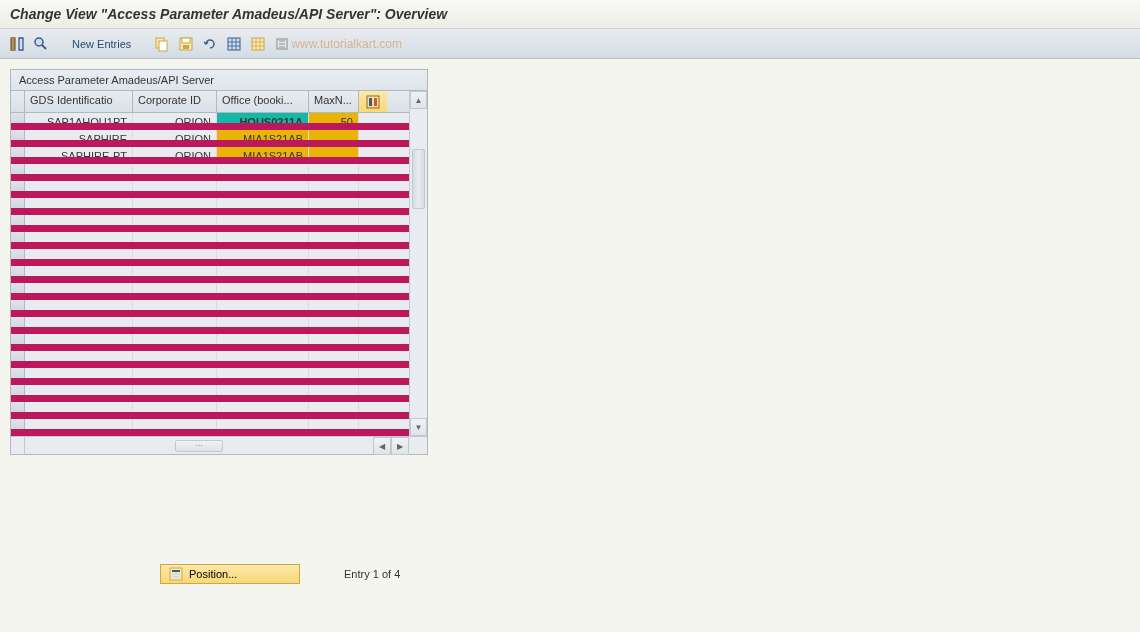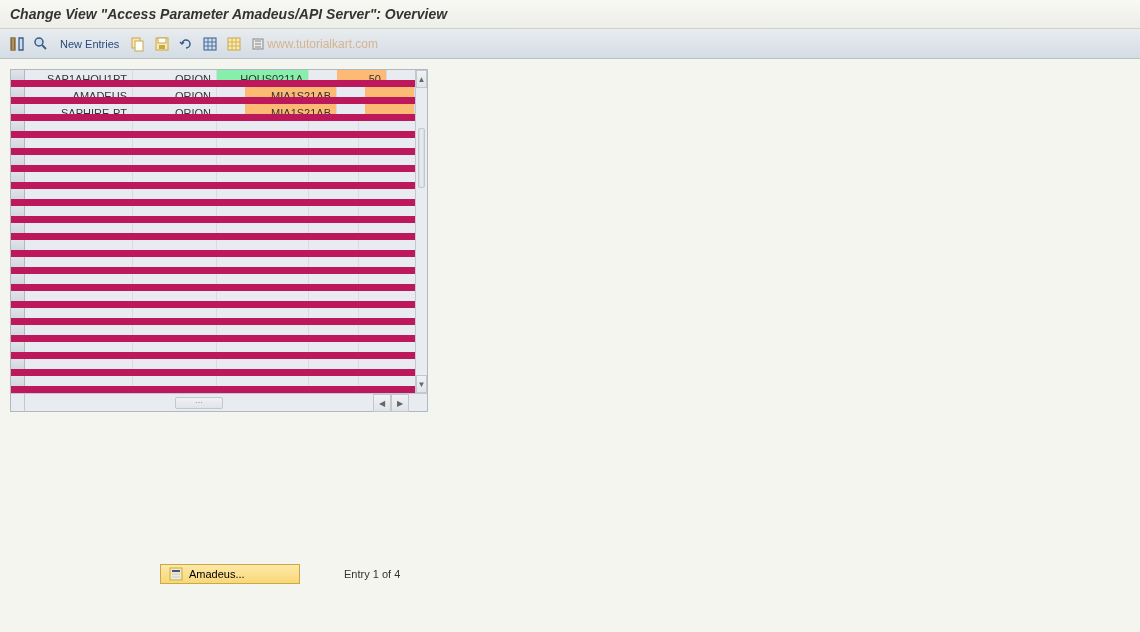--- a/index.html
+++ b/index.html
@@ -37,21 +37,21 @@
       height: 18px;
       display: inline-flex;
       align-items: center;
       justify-content: center;
       cursor: pointer;
     }
     .new-entries-link {
       color: #2a4a7a;
       font-size: 11px;
       cursor: pointer;
-      margin: 0 4px;
+      margin: 0 16px;
     }
     .watermark {
       color: #d4a068;
       font-size: 12px;
       opacity: 0.7;
       margin-left: -6px;
     }
     .content-area {
       padding: 10px;
       background: #f5f5f0;
@@ -128,25 +128,25 @@
       font-size: 11px;
       color: #333;
       background: #f4f6f8;
       overflow: hidden;
       white-space: nowrap;
     }
     .cell-readonly {
       background: #e8ecf0;
     }
     .cell-editable {
-      background: #fdba74;
-      margin-left: 28px;
+      background: #eab308;
     }
     .cell-selected {
-      background: #86efac;
+      background: #14b8a6;
+      font-weight: bold;
     }
     .scrollbar-v {
       width: 18px;
       background: #e8ecf0;
       border-left: 1px solid #c0c8d0;
       display: flex;
       flex-direction: column;
     }
     .scroll-btn {
       height: 18px;
@@ -299,33 +299,48 @@
     <svg width="16" height="16" viewBox="0 0 16 16">
         <rect x="3" y="3" width="10" height="10" fill="#e8e8e8" stroke="#888"></rect>
         <path d="M5 5 H11 M5 8 H11 M5 11 H11" stroke="#888" stroke-width="1"></path>
       </svg>
   </span>
   <span class="watermark">www.tutorialkart.com</span>
 </div>
 
 <div class="content-area">
   <div class="table-container">
+    <div class="table-title">Access Parameter Amadeus/API Server</div>
     <div class="table-grid">
       <div class="table-main">
+        <div class="table-header-row">
+          <div class="row-selector-header"></div>
+          <div class="col-header col-gds">GDS Identificatio</div>
+          <div class="col-header col-corp">Corporate ID</div>
+          <div class="col-header col-office">Office (booki...</div>
+          <div class="col-header col-maxn">MaxN...</div>
+          <div class="col-header col-config">
+            <svg width="14" height="14" viewBox="0 0 14 14">
+                <rect x="1" y="1" width="12" height="12" fill="none" stroke="#8a6830"></rect>
+                <rect x="3" y="3" width="3" height="8" fill="#3a5a8a"></rect>
+                <rect x="8" y="3" width="3" height="8" fill="#c85a3a"></rect>
+              </svg>
+          </div>
+        </div>
         <div class="table-body">
           <div class="table-row">
             <div class="row-selector"></div>
             <div class="cell cell-readonly col-gds">SAP1AHOU1PT</div>
             <div class="cell cell-readonly col-corp">ORION</div>
             <div class="cell cell-selected col-office">HOUS0211A</div>
             <div class="cell cell-editable col-maxn">50</div>
           </div>
           <div class="table-row">
             <div class="row-selector"></div>
-            <div class="cell cell-readonly col-gds">AMADEUS</div>
+            <div class="cell cell-readonly col-gds">SAPHIRE</div>
             <div class="cell cell-readonly col-corp">ORION</div>
             <div class="cell cell-editable col-office">MIA1S21AB</div>
             <div class="cell cell-editable col-maxn"></div>
           </div>
           <div class="table-row">
             <div class="row-selector"></div>
             <div class="cell cell-readonly col-gds">SAPHIRE-PT</div>
             <div class="cell cell-readonly col-corp">ORION</div>
             <div class="cell cell-editable col-office">MIA1S21AB</div>
             <div class="cell cell-editable col-maxn"></div>
@@ -470,16 +485,16 @@
 <div class="footer-area">
   <button class="position-btn">
     <span class="position-icon">
       <svg width="14" height="14" viewBox="0 0 14 14">
           <rect x="1" y="1" width="12" height="12" fill="#fce8b0" stroke="#c8a848"></rect>
           <rect x="3" y="3" width="8" height="2" fill="#3a5a8a"></rect>
           <rect x="3" y="6" width="8" height="2" fill="#cde"></rect>
           <rect x="3" y="9" width="8" height="2" fill="#cde"></rect>
         </svg>
     </span>
-    <span>Amadeus...</span>
+    <span>Position...</span>
   </button>
   <span class="entry-text">Entry 1 of 4</span>
 </div>
 
 </body></html>

